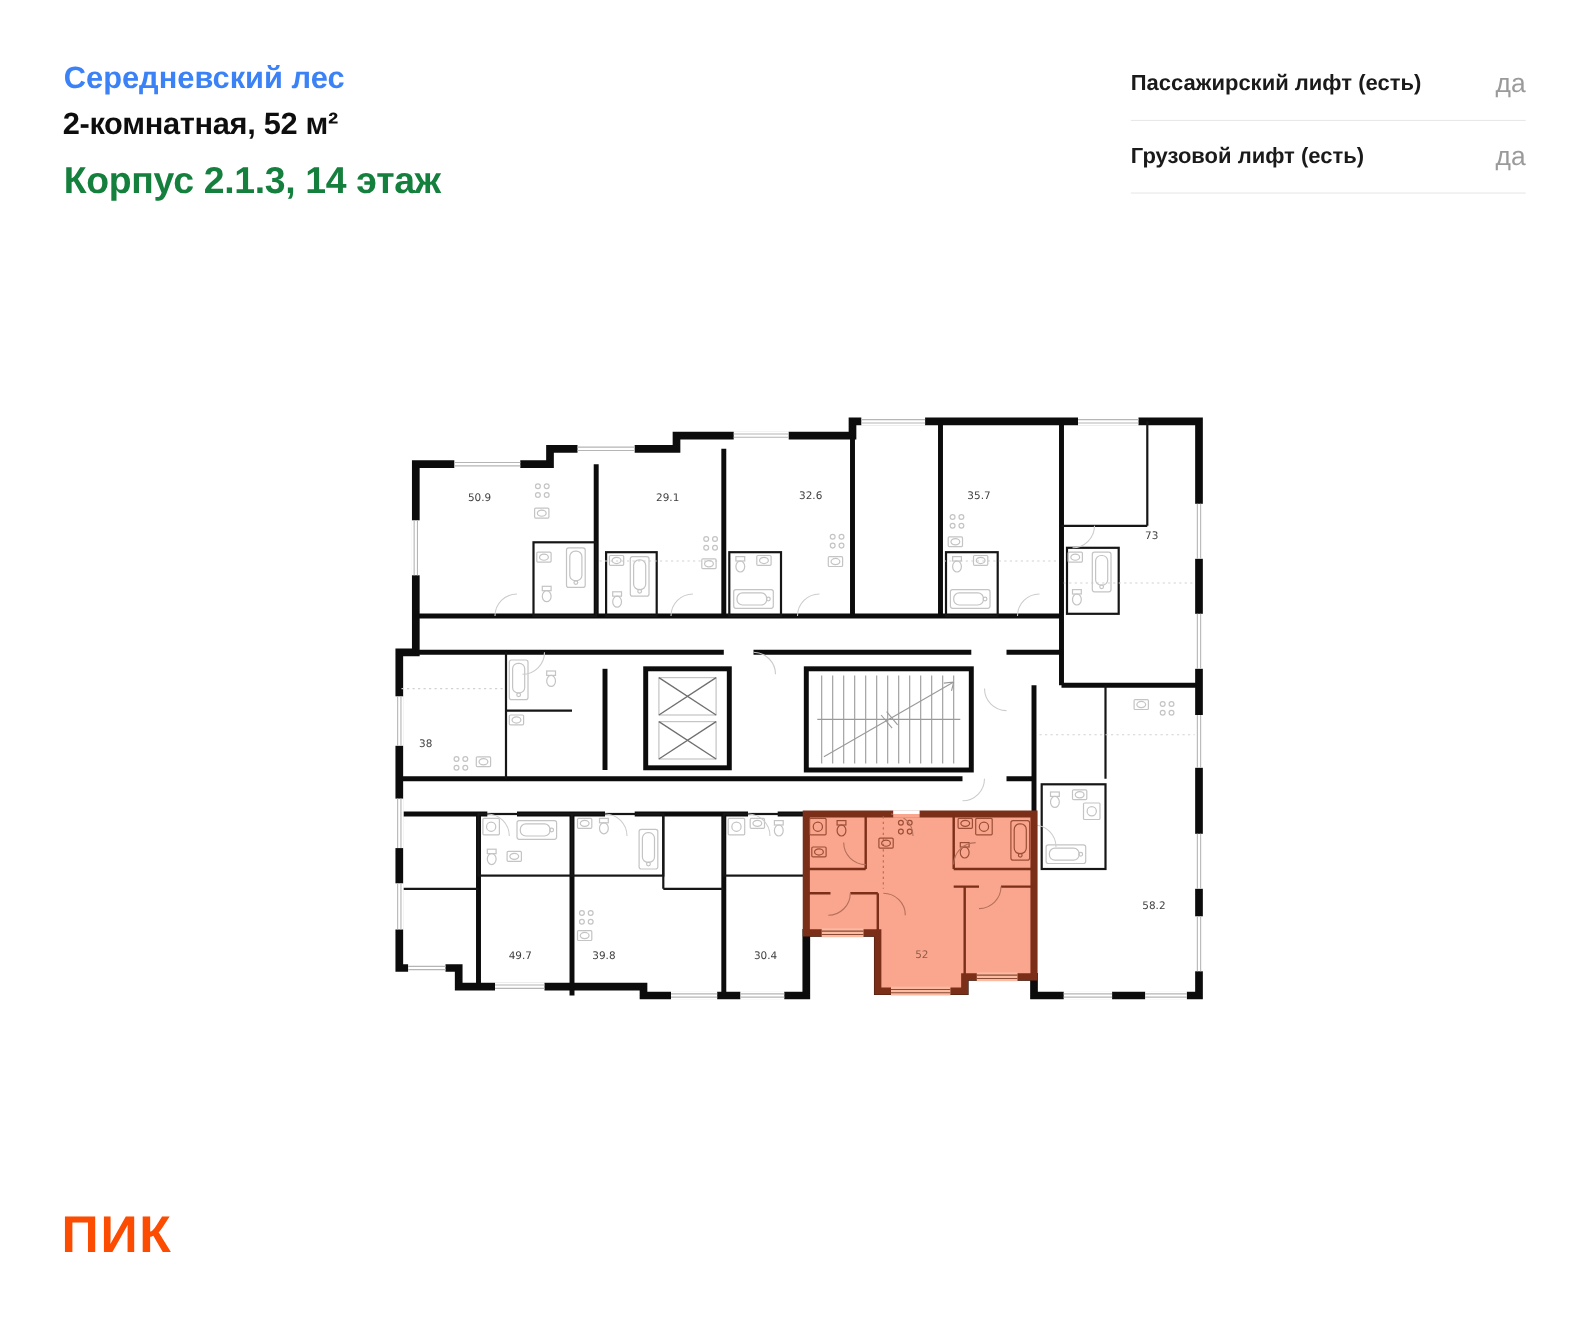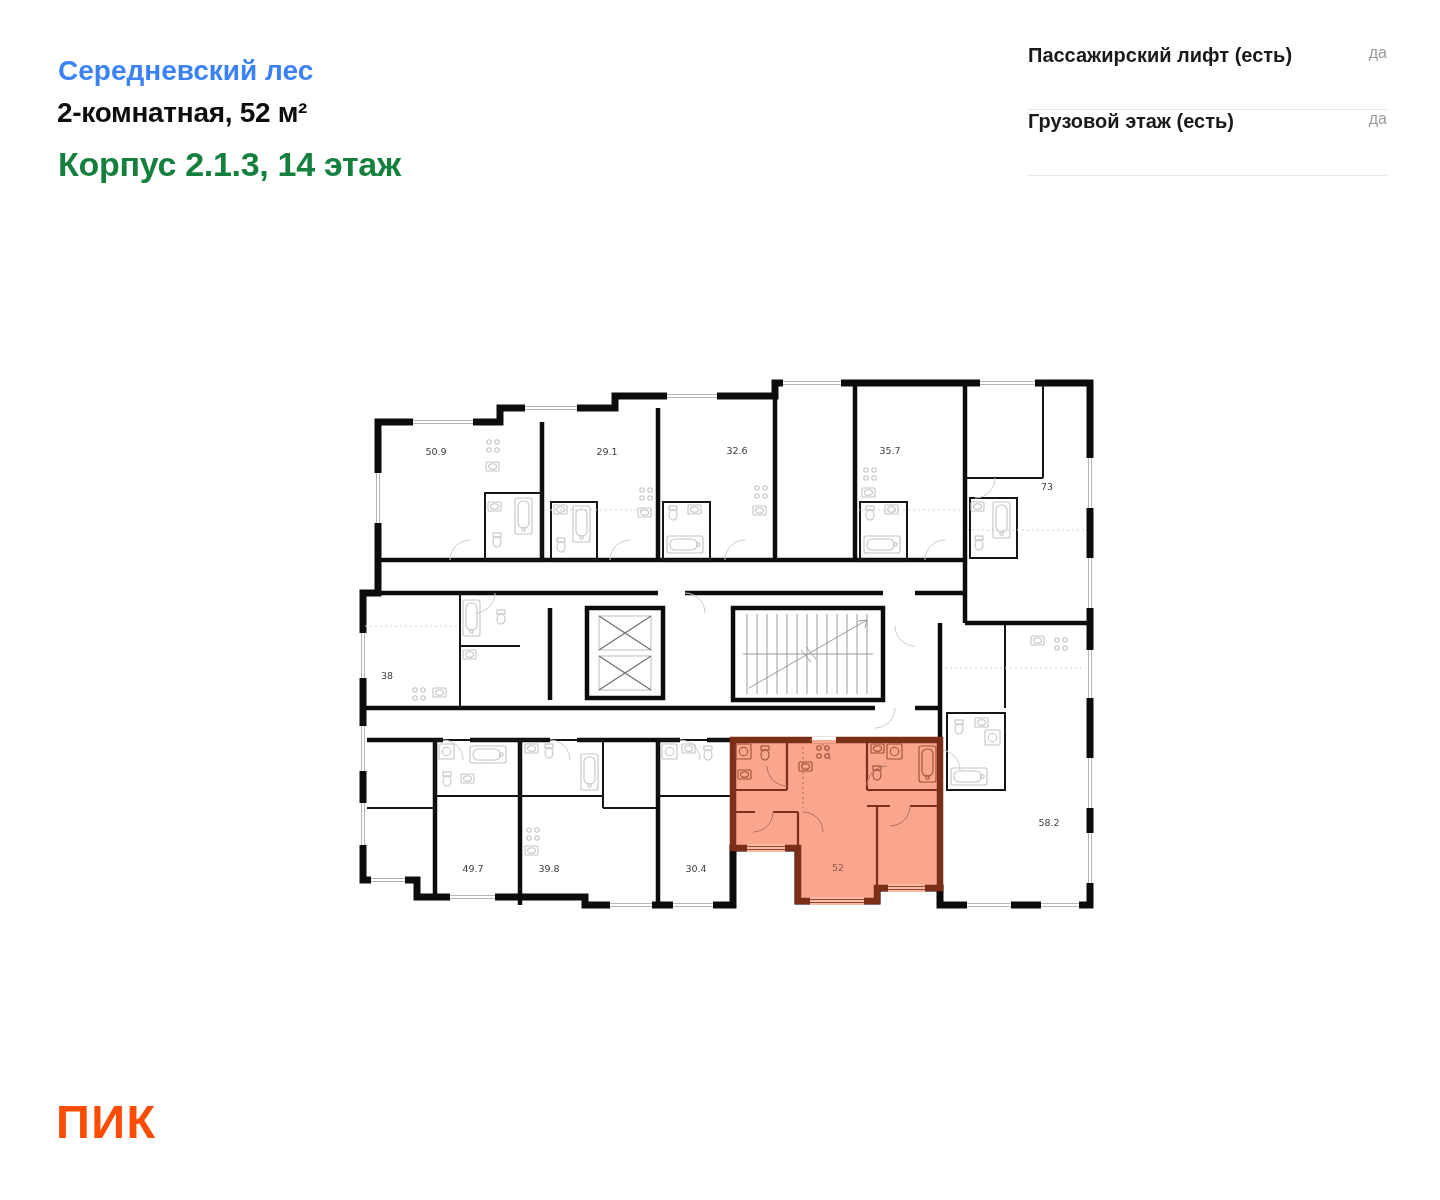--- a/index.html
+++ b/index.html
@@ -2,23 +2,23 @@
 <html><head>
 <meta charset="utf-8">
 <style>
   html,body{margin:0;padding:0}
   body{width:1440px;height:1200px;background:#ffffff;position:relative;overflow:hidden;
        font-family:"Liberation Sans",sans-serif;}
   .project{position:absolute;left:58px;top:55px;font-size:28px;font-weight:700;color:#3b82f6}
   .title{position:absolute;left:57px;top:97px;font-size:28px;font-weight:700;color:#0e0e0e;letter-spacing:-.3px}
   .subtitle{position:absolute;left:58px;top:145px;font-size:34px;font-weight:600;color:#15803d;letter-spacing:-.3px}
   .info{position:absolute;left:1028px;top:44px;width:359px}
-  .info-row{height:65px;border-bottom:1px solid #e8e8e8;display:flex;justify-content:space-between;align-items:flex-start}
+  .info-row{height:65px;border-bottom:1px solid #e8e8e8;display:flex;justify-content:space-between;align-items:center}
   .info-label{font-size:20px;font-weight:700;color:#1a1a1a}
-  .info-value{font-size:16px;color:#9a9a9a}
+  .info-value{font-size:24px;color:#9a9a9a}
   .logo{position:absolute;left:56px;top:1094px;font-size:47px;font-weight:700;letter-spacing:1.5px;
         font-family:"Liberation Sans",sans-serif}
   .plan{position:absolute;left:355px;top:378px}
   
   .ow{fill:#ffffff;stroke:#0c0c0c;stroke-width:7;stroke-linejoin:miter}
   .bw{stroke:#0c0c0c;stroke-width:4.5;fill:none}
   .pw{stroke:#161616;stroke-width:2;fill:none}
   .fx{stroke:#c4c4c4;stroke-width:1.1;fill:none}
   .door{stroke:#cccccc;stroke-width:1;fill:none}
   .dot{stroke:#d2d2d2;stroke-width:1;fill:none;stroke-dasharray:2 3}
@@ -42,21 +42,21 @@
 <div class="project">Середневский лес</div>
 <div class="title">2-комнатная, 52 м²</div>
 <div class="subtitle">Корпус 2.1.3, 14 этаж</div>
 
 <div class="info">
   <div class="info-row">
     <span class="info-label">Пассажирский лифт (есть)</span>
     <span class="info-value">да</span>
   </div>
   <div class="info-row">
-    <span class="info-label">Грузовой этаж (есть)</span>
+    <span class="info-label">Грузовой лифт (есть)</span>
     <span class="info-value">да</span>
   </div>
 </div>
 
 <div class="logo" style="color: rgb(251, 76, 2);">ПИК</div>
 
 <svg class="plan" width="740" height="540" viewBox="0 0 740 540">
   <defs>
     <path id="door" d="M0,0 A20,20 0 0 1 20,20" fill="none"></path>
     <g id="tubh">

